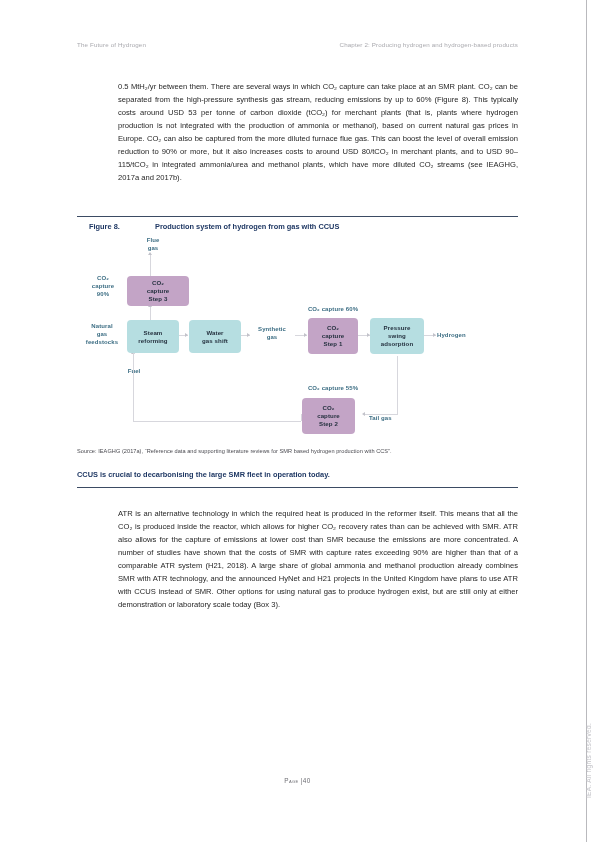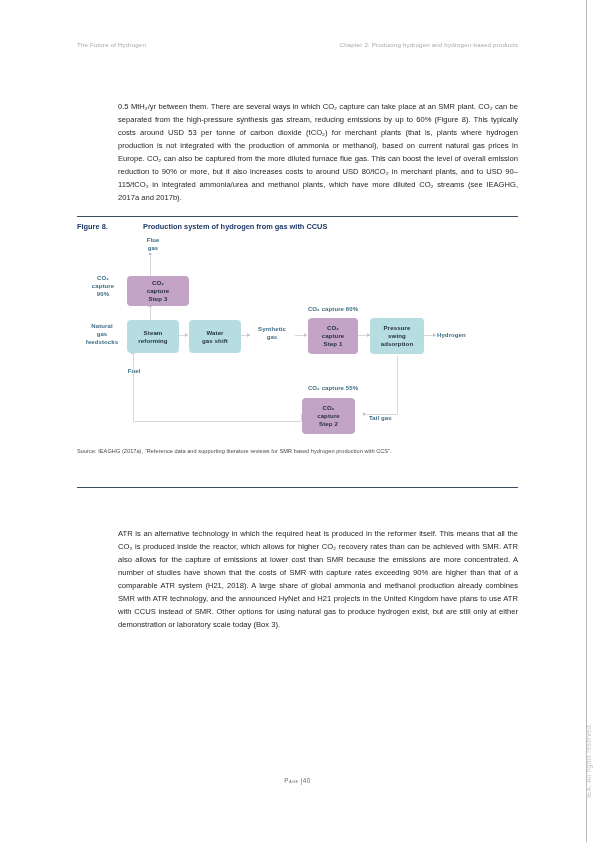--- a/index.html
+++ b/index.html
@@ -58,21 +58,20 @@
 
   
   .body-block {
     position: absolute;
     left: 118px;
     width: 400px;
     font-size: 7.6px;
     line-height: 13.0px;
     text-align: justify;
     color: #1f1f1f;
-    margin-top: 20px;
   }
   #para-1 { top: 80px; }
   #para-2 { top: 507px; }
 
   .body-block p { margin: 0; }
 
   
   .fig-rule-top {
     position: absolute;
     left: 77px;
@@ -84,21 +83,21 @@
   .fig-caption {
     position: absolute;
     left: 77px;
     top: 222px;
     font-size: 7.4px;
     font-weight: bold;
     color: #1f3864;
     display: flex;
     gap: 0;
   }
-  .fig-caption .fig-label { width: 66px; }
+  .fig-caption .fig-label { width: 66px; margin-left: 12px; }
 
   .figure-area {
     position: absolute;
     left: 77px;
     top: 236px;
     width: 441px;
     height: 202px;
   }
 
   .fig-source {
@@ -317,20 +316,21 @@
       <span>
         <span>CO₂</span><br>
         <span>capture</span><br>
         <span>Step 2</span>
       </span>
     </div>
 
   </div>
 
   <div class="fig-source">Source: IEAGHG (2017a), “Reference data and supporting literature reviews for SMR based hydrogen production with CCS”.</div>
+  <div class="fig-key">CCUS is crucial to decarbonising the large SMR fleet in operation today.</div>
   <div class="fig-rule-bottom"></div>
 
   <div class="body-block" id="para-2">
     <p>ATR is an alternative technology in which the required heat is produced in the reformer itself. This means that all the CO₂ is produced inside the reactor, which allows for higher CO₂ recovery rates than can be achieved with SMR. ATR also allows for the capture of emissions at lower cost than SMR because the emissions are more concentrated. A number of studies have shown that the costs of SMR with capture rates exceeding 90% are higher than that of a comparable ATR system (H21, 2018). A large share of global ammonia and methanol production already combines SMR with ATR technology, and the announced HyNet and H21 projects in the United Kingdom have plans to use ATR with CCUS instead of SMR. Other options for using natural gas to produce hydrogen exist, but are still only at either demonstration or laboratory scale today (Box 3).</p>
   </div>
 
   <div class="footer">
     <span>Page</span><span> </span><span>|</span><span>40</span>
   </div>
 

